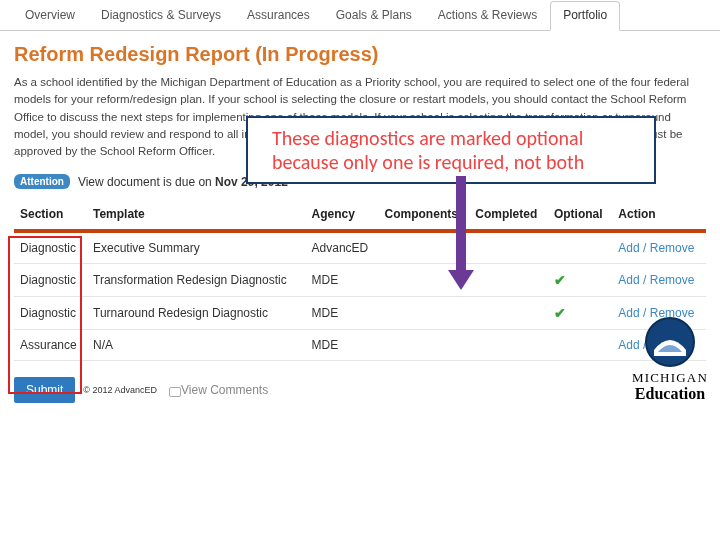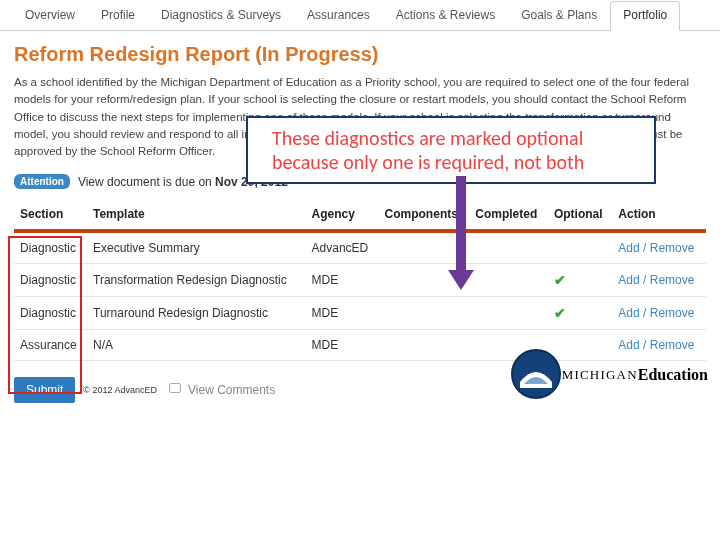--- a/index.html
+++ b/index.html
@@ -17,40 +17,39 @@
   th { font-weight: 700; color: #222; border-bottom: 4px solid #c2410c; }
   .red-box { position: absolute; left: 8px; top: 236px; width: 74px; height: 158px; border: 2px solid #d92222; pointer-events: none; }
   .check { color: #3aa23a; font-weight: 700; font-size: 14px; }
   .link { color: #3c88c4; cursor: pointer; }
   .overlay-box { position: absolute; left: 246px; top: 116px; width: 410px; background: #fff; border: 2px solid #173a6b; padding: 8px 24px; font-family: Calibri, Arial, sans-serif; font-size: 20px; line-height: 1.2; color: #ef4444; }
   .arrow { position: absolute; left: 450px; top: 176px; width: 22px; height: 118px; }
   .arrow-stem { position: absolute; left: 6px; top: 0; width: 10px; height: 96px; background: #6a3a96; }
   .arrow-head { position: absolute; left: -2px; top: 94px; width: 0; height: 0; border-left: 13px solid transparent; border-right: 13px solid transparent; border-top: 20px solid #6a3a96; }
   .bottom-bar { padding: 6px 14px 6px; display: flex; align-items: center; gap: 12px; }
   .submit-btn { background: #2f7abf; color: #fff; border: none; padding: 6px 12px; border-radius: 2px; font-size: 12px; cursor: pointer; }
-  .view-comments { color: #888; font-size: 12px; display: inline-flex; align-items: flex-start; gap: 7px; }
+  .view-comments { color: #888; font-size: 12px; display: inline-flex; align-items: flex-end; gap: 0; }
   .copyright { font-size: 9px; color: #333; margin-left: -4px; }
-  .footer-logo { position: absolute; right: 12px; bottom: 2px; display: flex; flex-direction: row; align-items: center; font-family: Georgia, 'Times New Roman', serif; }
+  .footer-logo { position: absolute; right: 12px; bottom: 2px; display: flex; flex-direction: column; align-items: center; font-family: Georgia, 'Times New Roman', serif; }
   .footer-logo .mich { font-size: 13px; letter-spacing: 1.2px; font-weight: 400; color: #000; }
   .footer-logo .edu { font-size: 16px; font-weight: 700; color: #000; line-height: 1; }
   .footer-logo .seal { width: 52px; height: 52px; margin-bottom: 2px; }
   .page-wrap { position: relative; width: 720px; height: 404px; overflow: hidden; }
   .speech-icon { width: 12px; height: 10px; border: 1px solid #aaa; border-radius: 2px; display: inline-block; position: relative; }
 </style>
 </head>
 <body>
 <div class="page-wrap">
 
 <div class="tabbar">
       <div class="tab">Overview</div>
-      <div class="tab">Profile</div>
       <div class="tab">Diagnostics &amp; Surveys</div>
       <div class="tab">Assurances</div>
+      <div class="tab">Goals &amp; Plans</div>
       <div class="tab">Actions &amp; Reviews</div>
-      <div class="tab">Goals &amp; Plans</div>
       <div class="tab active">Portfolio</div>
     </div>
 
 <h1 class="page-title">Reform Redesign Report (In Progress)</h1>
 
 <div class="intro">As a school identified by the Michigan Department of Education as a Priority school, you are required to select one of the four federal models for your reform/redesign plan. If your school is selecting the closure or restart models, you should contact the School Reform Office to discuss the next steps for implementing one of those models. If your school is selecting the transformation or turnaround model, you should review and respond to all individual items contained within the diagnostics. These reform/redesign plans must be approved by the School Reform Officer.</div>
 
 <div class="attention-row">
   <span class="attention-badge">Attention</span>
   <span class="attention-text">

